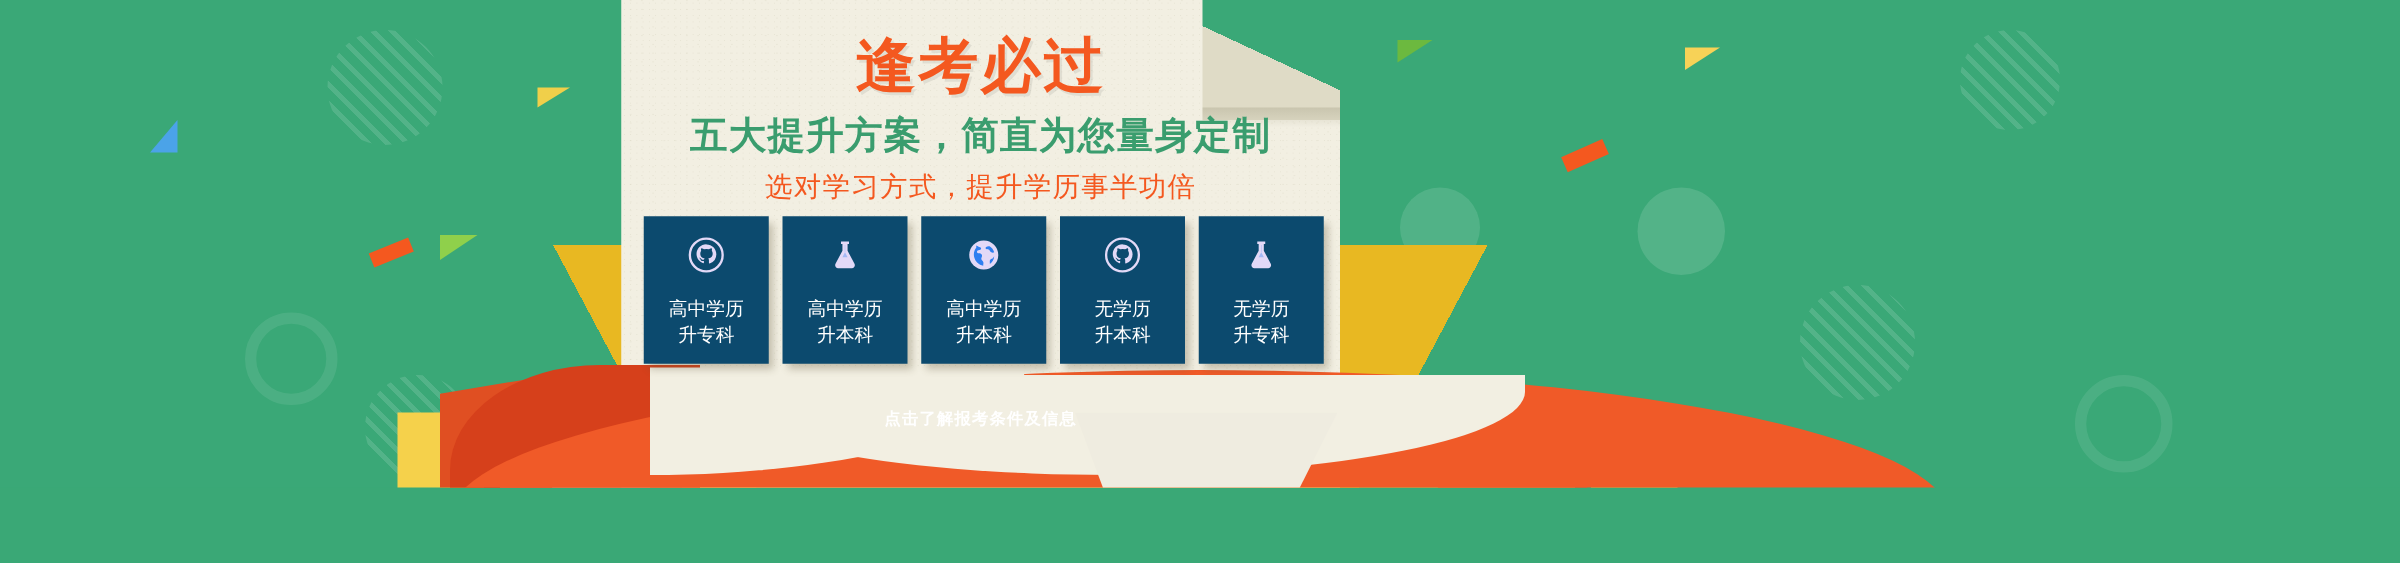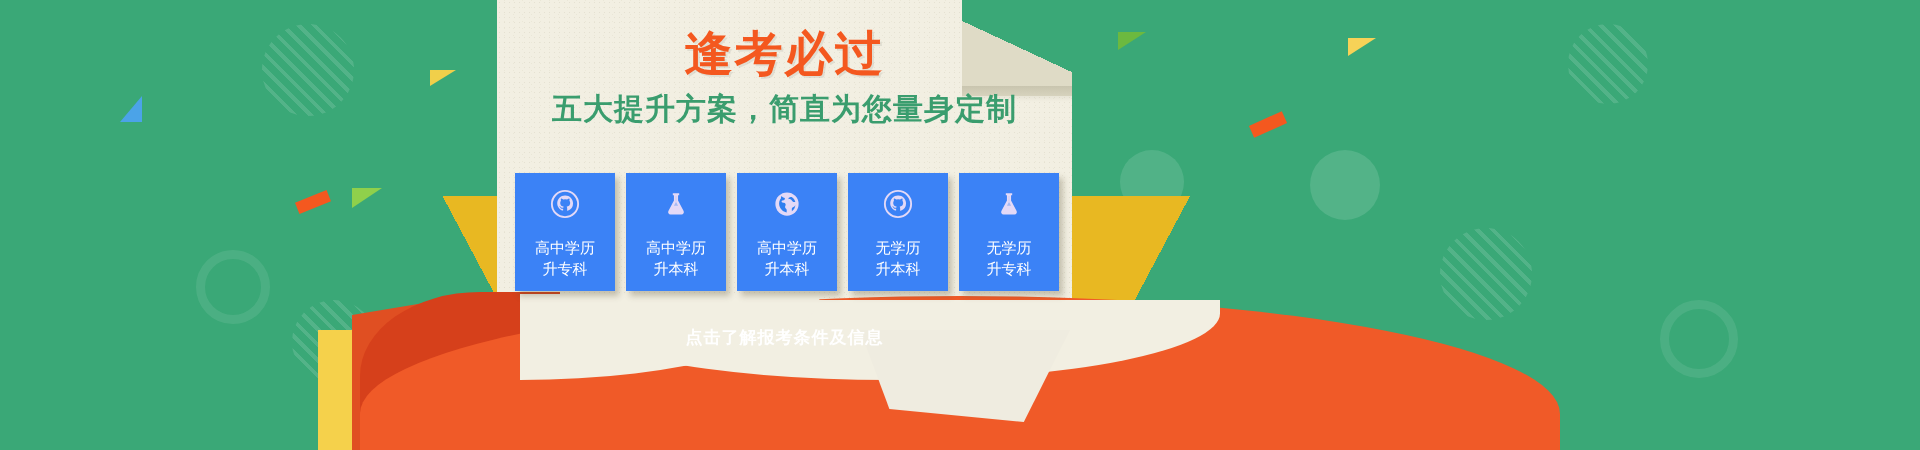--- a/index.html
+++ b/index.html
@@ -2,21 +2,21 @@
 <html><head>
 <meta charset="utf-8">
 <style>
   html,body{margin:0;padding:0;}
   body{
     width:1920px;height:450px;overflow:hidden;
     font-family:"Liberation Sans","DejaVu Sans",sans-serif;
     background:#3aa876;
   }
   .banner{
-    position:relative;width:1920px;height:450px;overflow:hidden;
+    position:relative;width:1920px;height:390px;overflow:hidden;
     background:#3aa877;
   }
 
   
   .bg-green{position:absolute;inset:0;background:#3aa877;}
   .conf{position:absolute;}
   .ring{border-radius:50%;border:9px solid rgba(255,255,255,0.09);}
   .dot{border-radius:50%;background:rgba(255,255,255,0.10);}
   .stripes{
     border-radius:50%;
@@ -135,35 +135,35 @@
     position:absolute;top:136px;left:0;width:575px;text-align:center;
     font-size:22px;line-height:28px;color:#f4581f;letter-spacing:1px;
   }
 
   
   .cards{
     position:absolute;top:173px;left:10px;width:560px;
     display:flex;justify-content:center;gap:11px;
   }
   .card{
-    width:100px;height:118px;background:#3b82f6;
+    width:100px;height:118px;background:#0c4a6e;
     box-shadow:4px 5px 6px rgba(90,80,50,.30);
     display:flex;flex-direction:column;align-items:center;
     padding-top:16px;box-sizing:border-box;
   }
   .card-icon{width:30px;height:30px;margin-bottom:18px;}
   .card-icon svg{display:block;width:30px;height:30px;}
   .card-lines{
     text-align:center;color:#ffffff;font-size:15px;line-height:21px;
   }
 
   
   .cta{
     position:absolute;top:326px;left:0;width:575px;text-align:center;
-    font-size:17px;font-weight:bold;color:#ffffff;letter-spacing:1px;
+    font-size:13px;font-weight:bold;color:#ffffff;letter-spacing:1px;
   }
 </style>
 </head>
 <body>
 
 <div class="banner">
 
   <div class="bg-green"></div>
 
   <div class="conf stripes" style="left:262px;top:24px;width:92px;height:92px;"></div>
@@ -209,20 +209,21 @@
   <div class="ribbon-wave"></div>
   <div class="ribbon-wave2"></div>
   <div class="paper-flap-bottom"></div>
 
   <div class="content">
 
     <div class="headline">逢考必过</div>
 
     <div class="subhead">五大提升方案，简直为您量身定制</div>
 
+    <div class="tagline">选对学习方式，提升学历事半功倍</div>
 
     <div class="cards">
 
       <div class="card">
         <span class="card-icon">
           <svg viewBox="0 0 32 32" aria-hidden="true">
             <circle cx="16" cy="16" r="14" fill="none" stroke="#e3d9f7" stroke-width="2"></circle>
             <path fill="#e3d9f7" d="M16 6.8c-4.6 0-8.3 3.7-8.3 8.3 0 3.7 2.4 6.8 5.7 7.9.4.1.6-.2.6-.4v-1.5c-2.3.5-2.8-1.1-2.8-1.1-.4-1-.9-1.2-.9-1.2-.8-.5 0-.5 0-.5.8.1 1.3.9 1.3.9.8 1.3 2 .9 2.5.7.1-.6.3-.9.6-1.1-1.9-.2-3.8-.9-3.8-4.1 0-.9.3-1.7.8-2.3-.1-.2-.4-1 .1-2.2 0 0 .7-.2 2.3.9a7.9 7.9 0 0 1 4.2 0c1.6-1.1 2.3-.9 2.3-.9.5 1.2.2 2 .1 2.2.5.6.8 1.4.8 2.3 0 3.2-1.9 3.9-3.8 4.1.3.3.6.8.6 1.6v2.4c0 .2.2.5.6.4a8.3 8.3 0 0 0 5.7-7.9c0-4.6-3.7-8.3-8.3-8.3z"></path>
           </svg>
         </span>

